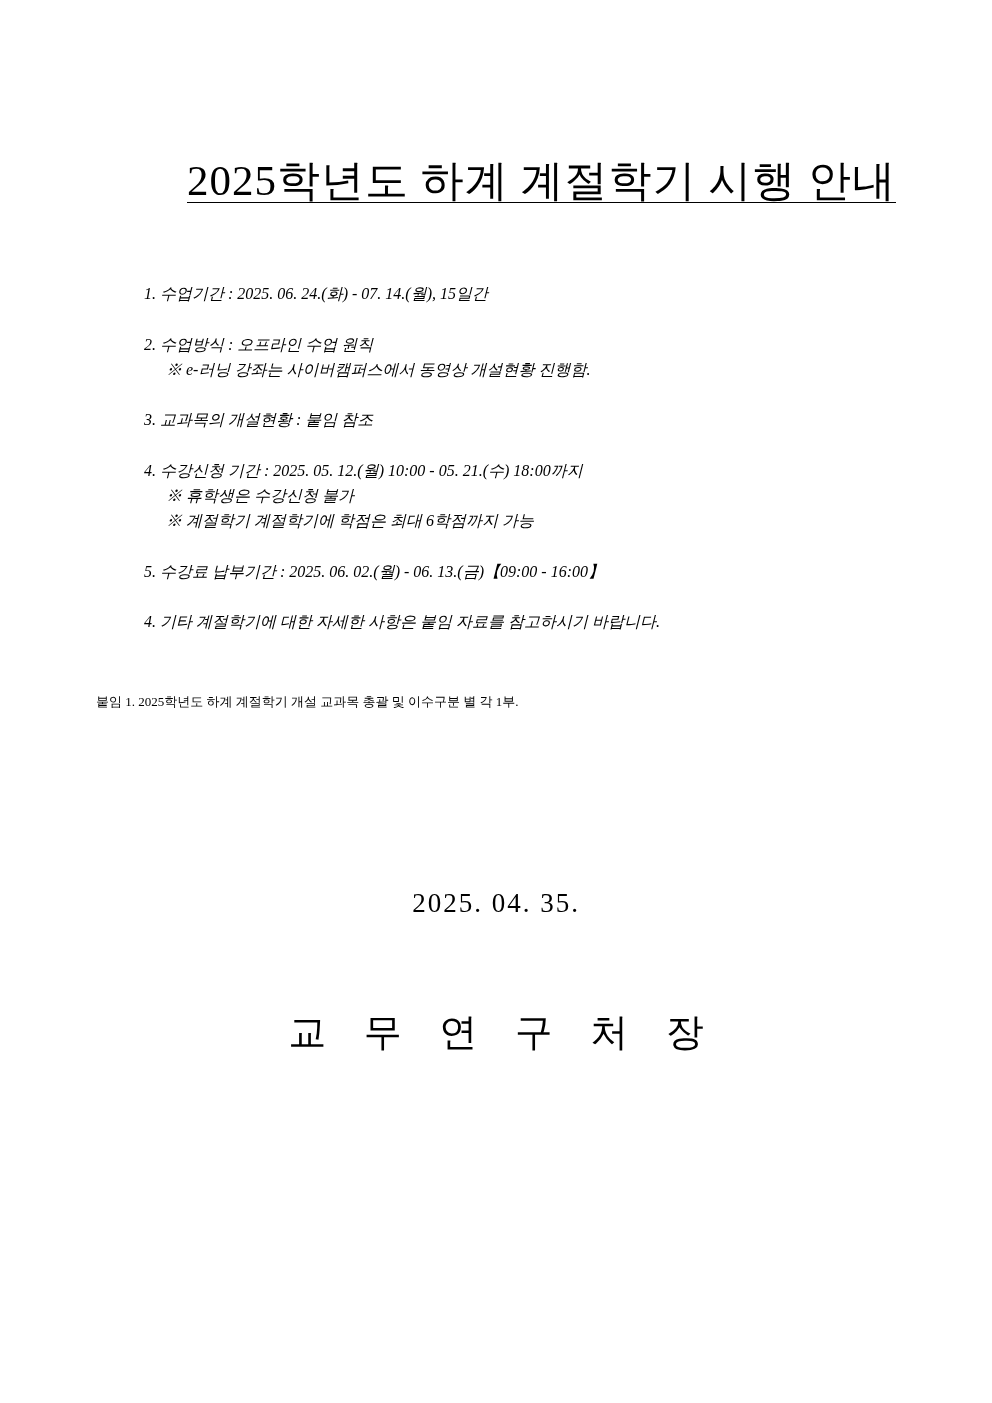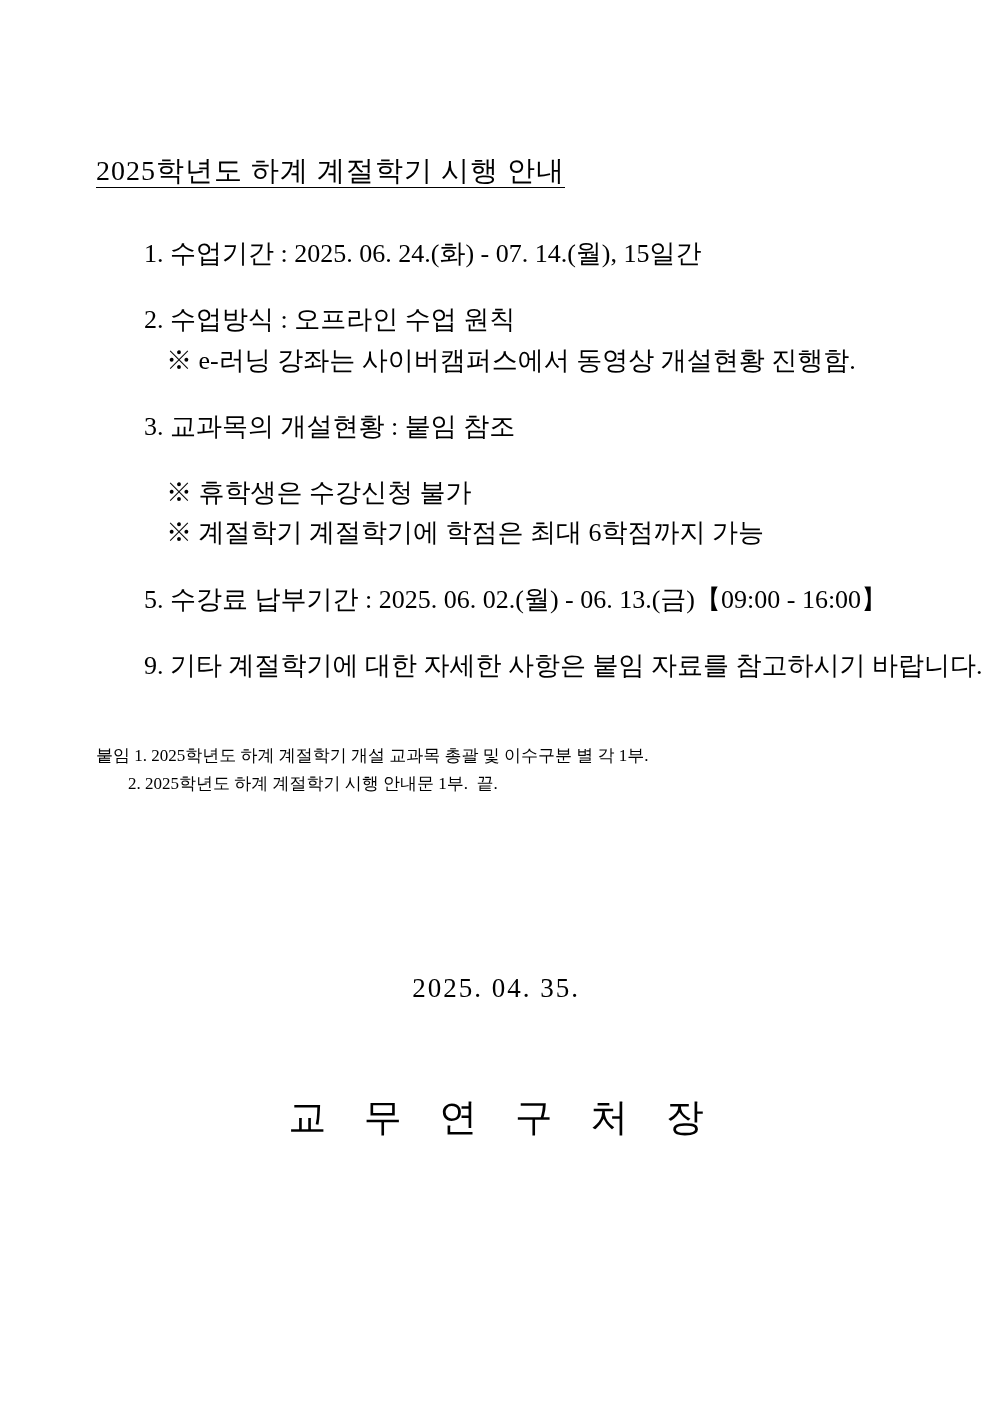--- a/index.html
+++ b/index.html
@@ -16,52 +16,53 @@
     overflow: hidden;
   }
   .page {
     width: 992px;
     height: 1403px;
     position: relative;
     box-sizing: border-box;
     padding: 0 96px;
   }
   .doc-title {
-    text-align: left;
-    font-size: 28px;
+    text-align: right;
+    font-size: 43px;
     letter-spacing: 1px;
     margin-top: 152px;
     margin-bottom: 16px;
     font-weight: normal;
     text-decoration: underline;
     text-underline-offset: 7px;
     text-decoration-thickness: 1px;
   }
   .body-block {
-    margin-top: 44px;
+    margin-top: 72px;
     padding-left: 48px;
-    font-size: 26px;
+    font-size: 16px;
     line-height: 1.55;
+    font-style: italic;
   }
   .item {
     margin-bottom: 26px;
   }
   .line {
     white-space: pre;
   }
   .sub {
     padding-left: 22px;
   }
   .sub2 {
     padding-left: 14px;
   }
   .attach-block {
     margin-top: 56px;
     padding-left: 0px;
-    font-size: 17px;
+    font-size: 13px;
     line-height: 1.62;
   }
   .attach-line-2 {
     padding-left: 32px;
   }
   .date {
     text-align: center;
     font-size: 27px;
     letter-spacing: 2px;
     margin-top: 176px;
@@ -90,36 +91,36 @@
     <div class="item">
       <div class="line">2. 수업방식 : 오프라인 수업 원칙</div>
       <div class="line sub">※ e-러닝 강좌는 사이버캠퍼스에서 동영상 개설현황 진행함.</div>
     </div>
 
     <div class="item">
       <div class="line">3. 교과목의 개설현황 : 붙임 참조</div>
     </div>
 
     <div class="item">
+      <div class="line">4. 수강신청 기간 : 2025. 05. 12.(월) 10:00 - 05. 21.(수) 18:00까지</div>
       <div class="line sub">※ 휴학생은 수강신청 불가</div>
       <div class="line sub">※ 계절학기 계절학기에 학점은 최대 6학점까지 가능</div>
     </div>
 
     <div class="item">
       <div class="line">5. 수강료 납부기간 : 2025. 06. 02.(월) - 06. 13.(금)【09:00 - 16:00】</div>
     </div>
 
     <div class="item">
-      <div class="line">9. 기타 계절학기에 대한 자세한 사항은 붙임 자료를 참고하시기 바랍니다.</div>
+      <div class="line">4. 기타 계절학기에 대한 자세한 사항은 붙임 자료를 참고하시기 바랍니다.</div>
     </div>
 
   </div>
 
   <div class="attach-block">
     <div class="line">붙임 1. 2025학년도 하계 계절학기 개설 교과목 총괄 및 이수구분 별 각 1부.</div>
-    <div class="line attach-line-2">2. 2025학년도 하계 계절학기 시행 안내문 1부.  끝.</div>
   </div>
 
   <div class="date">2025. 04. 35.</div>
 
   <div class="signer">교 무 연 구 처 장</div>
 
 </div>
 
 </body></html>

